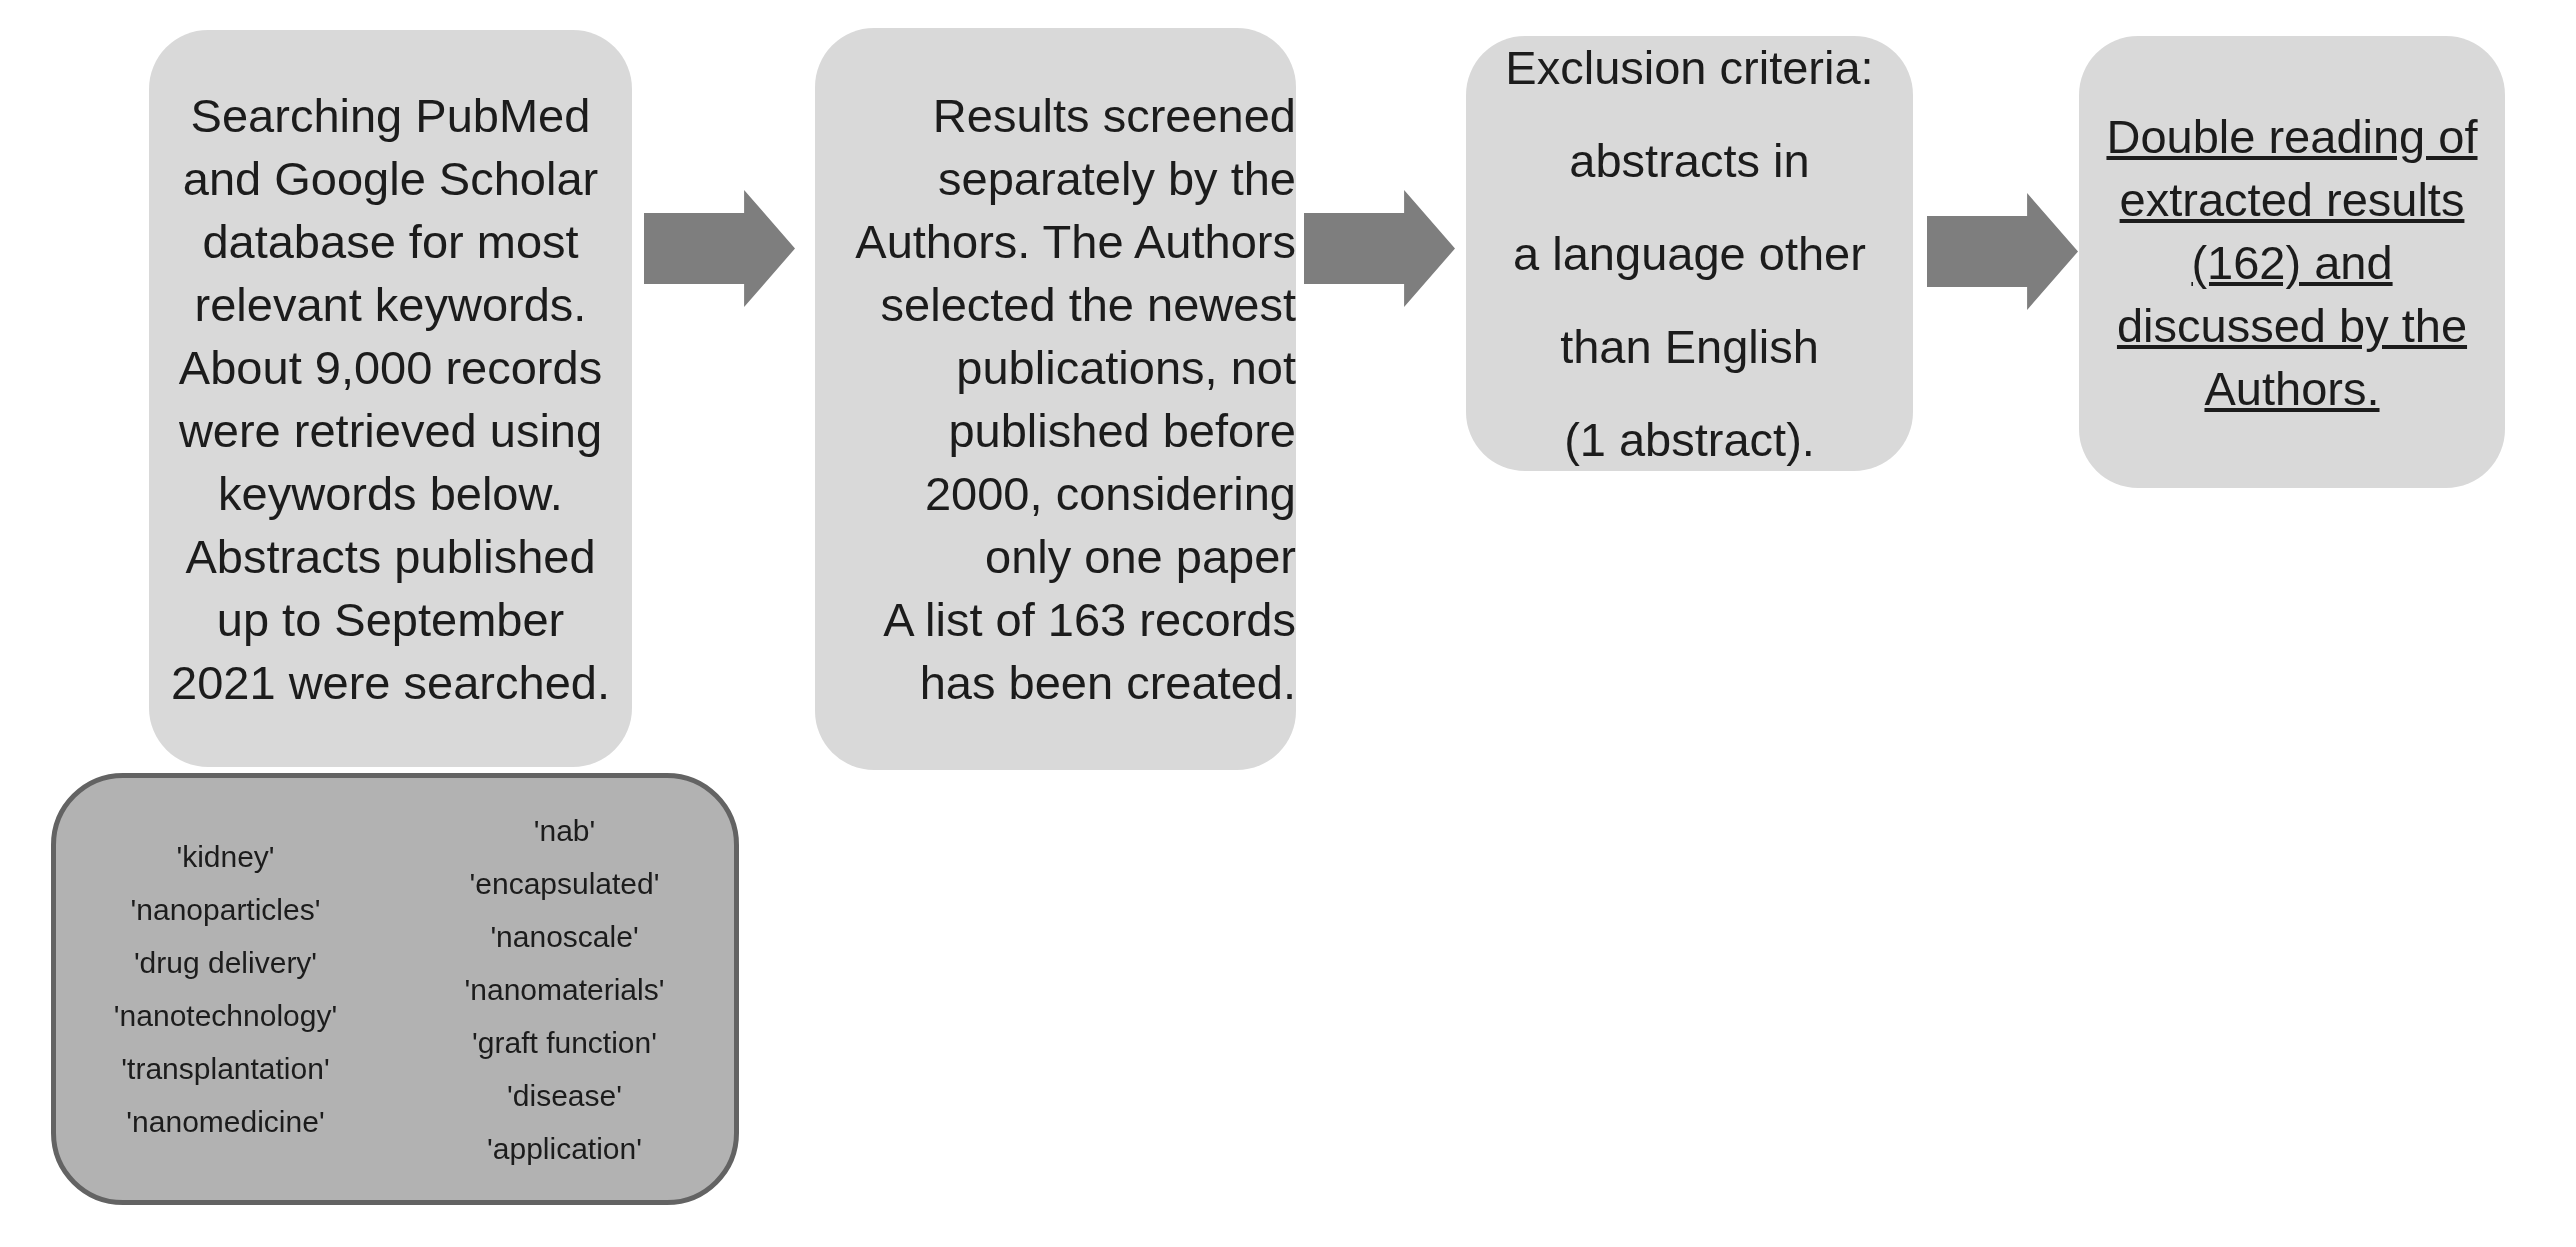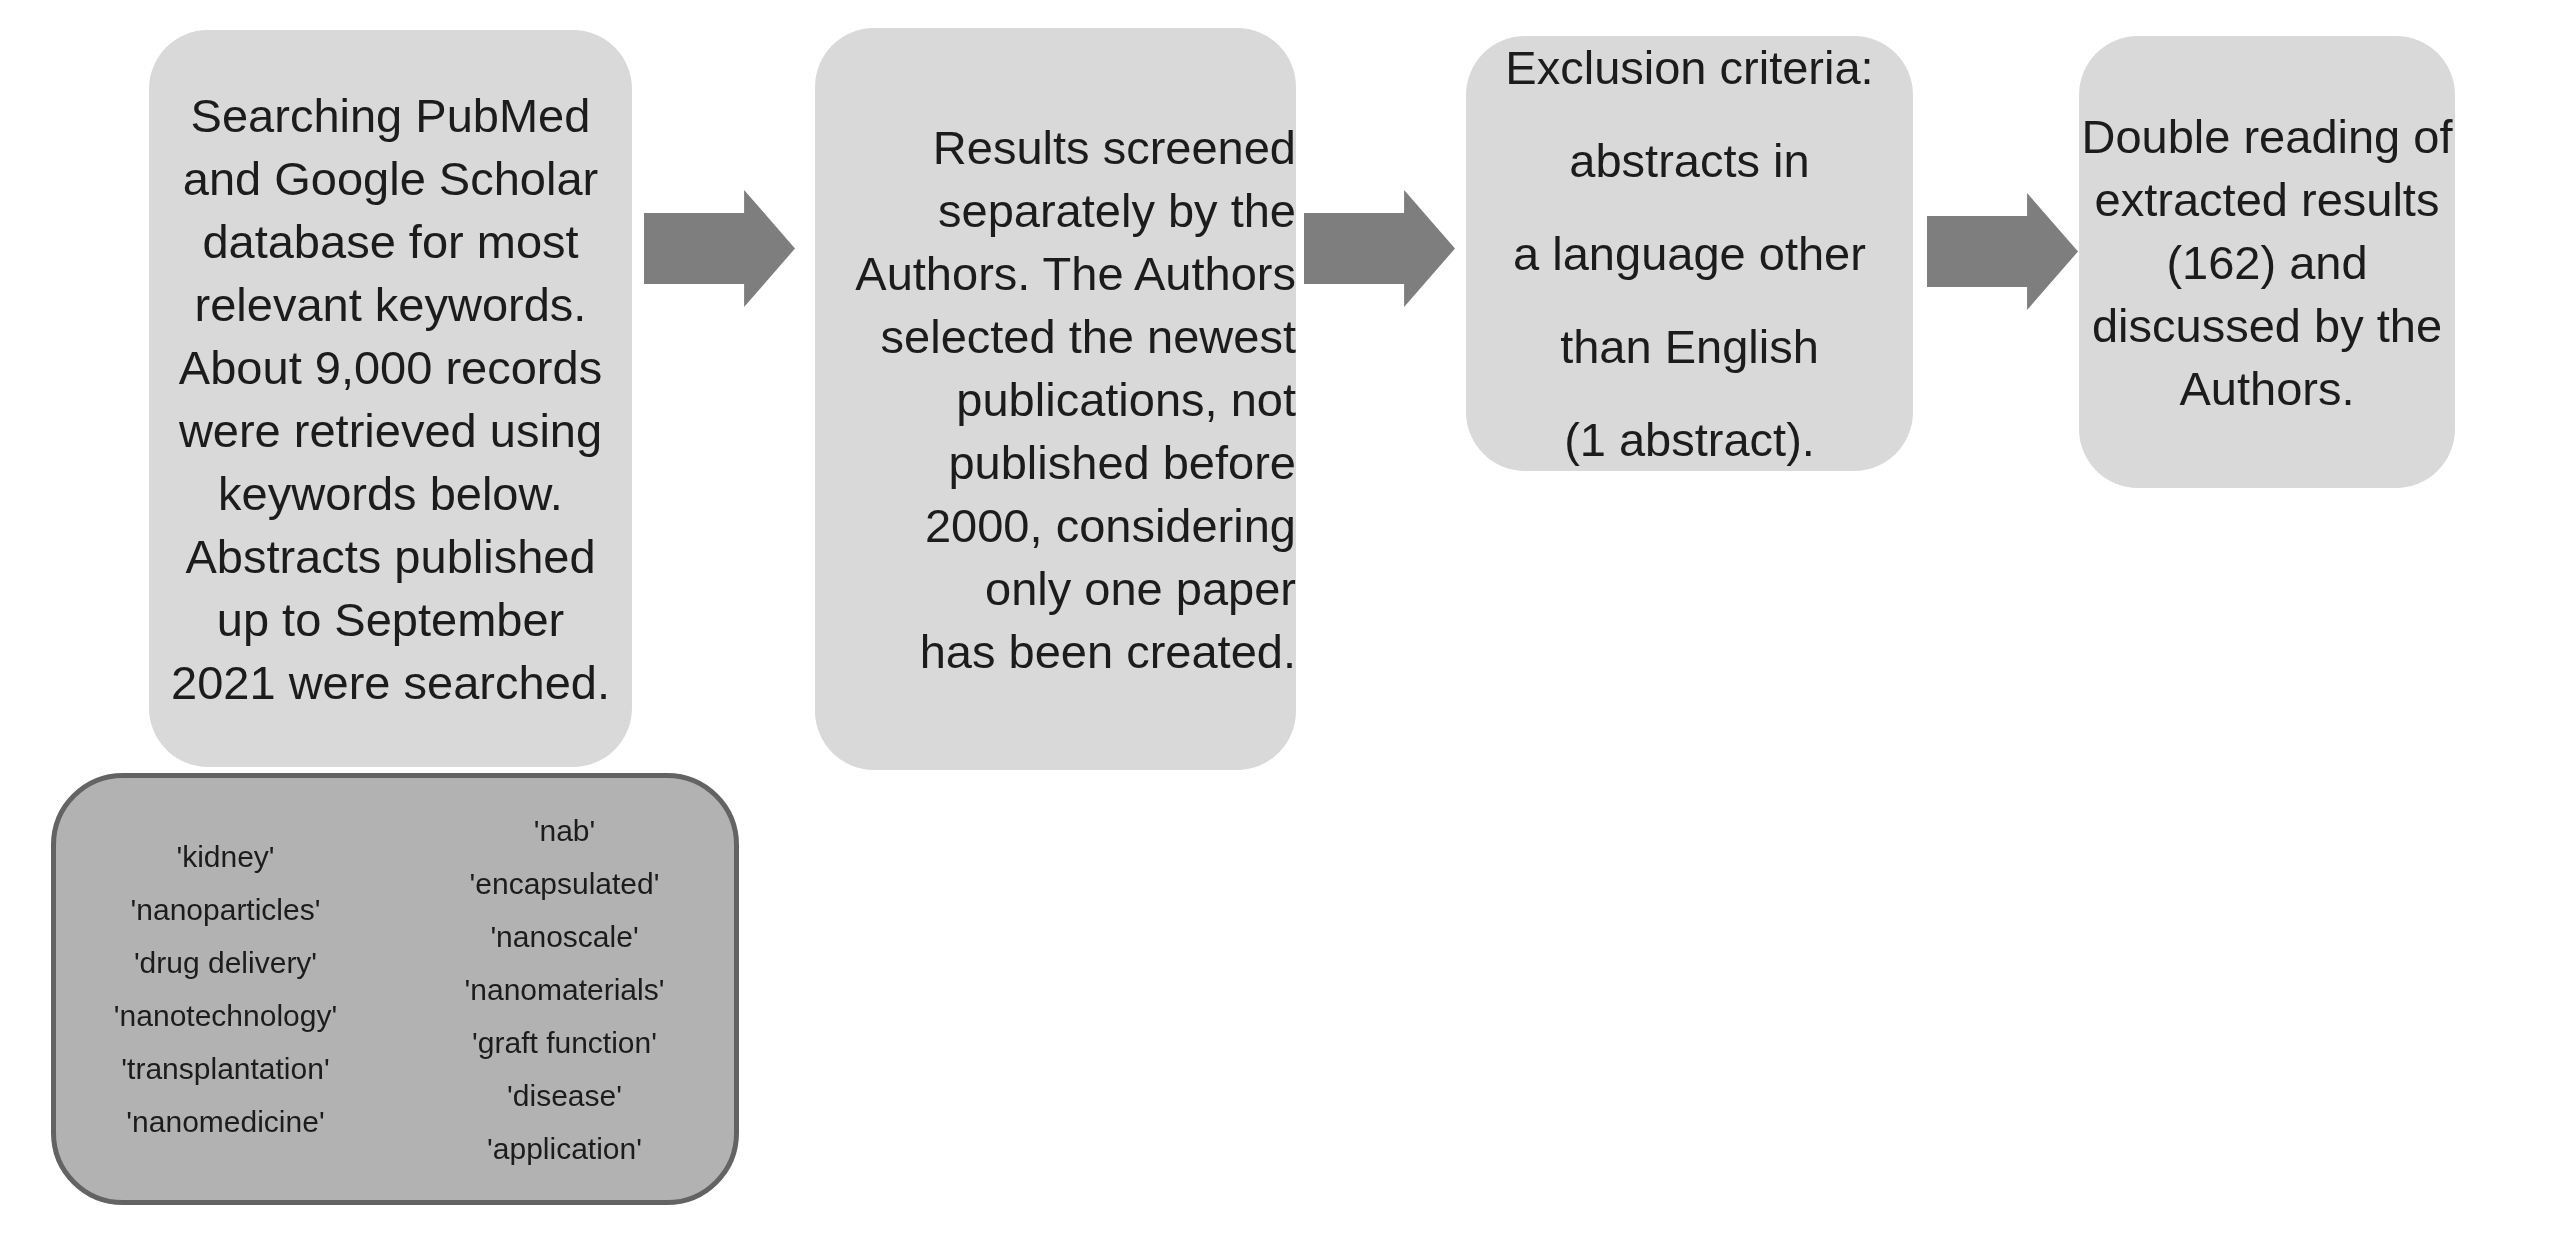--- a/index.html
+++ b/index.html
@@ -28,21 +28,21 @@
     text-align:center;
     display:flex;
     flex-direction:column;
     justify-content:center;
     align-items:center;
     white-space:nowrap;
   }
   .box-1{left:149px;top:30px;width:483px;height:737px;}
   .box-2{left:815px;top:28px;width:481px;height:742px;align-items:flex-end;}
   .box-3{left:1466px;top:36px;width:447px;height:435px;justify-content:space-between;}
-  .box-4{left:2079px;top:36px;width:376px;height:452px;}
+  .box-4{left:2079px;top:36px;width:426px;height:452px;text-decoration:underline;}
   .keywords{
     position:absolute;
     left:51px;top:773px;width:688px;height:432px;
     box-sizing:border-box;
     background:var(--keywords-fill);
     border:5px solid var(--keywords-border);
     border-radius:72px;
     color:var(--text);
     font-size:30px;
     line-height:53px;
@@ -83,20 +83,21 @@
 
   <div class="box box-2">
       <div>Results screened</div>
       <div>separately by the</div>
       <div>Authors. The Authors</div>
       <div>selected the newest</div>
       <div>publications, not</div>
       <div>published before</div>
       <div>2000, considering</div>
       <div>only one paper</div>
+      <div>A list of 163 records</div>
       <div>has been created.</div>
     </div>
 
   <svg class="arrow arrow-2" viewBox="0 0 178 138" preserveAspectRatio="none">
     <polygon points="0,27 118,27 118,0 178,69 118,138 118,111 0,111"></polygon>
   </svg>
 
   <div class="box box-3">
       <div>Exclusion criteria:</div>
       <div>abstracts in</div>

